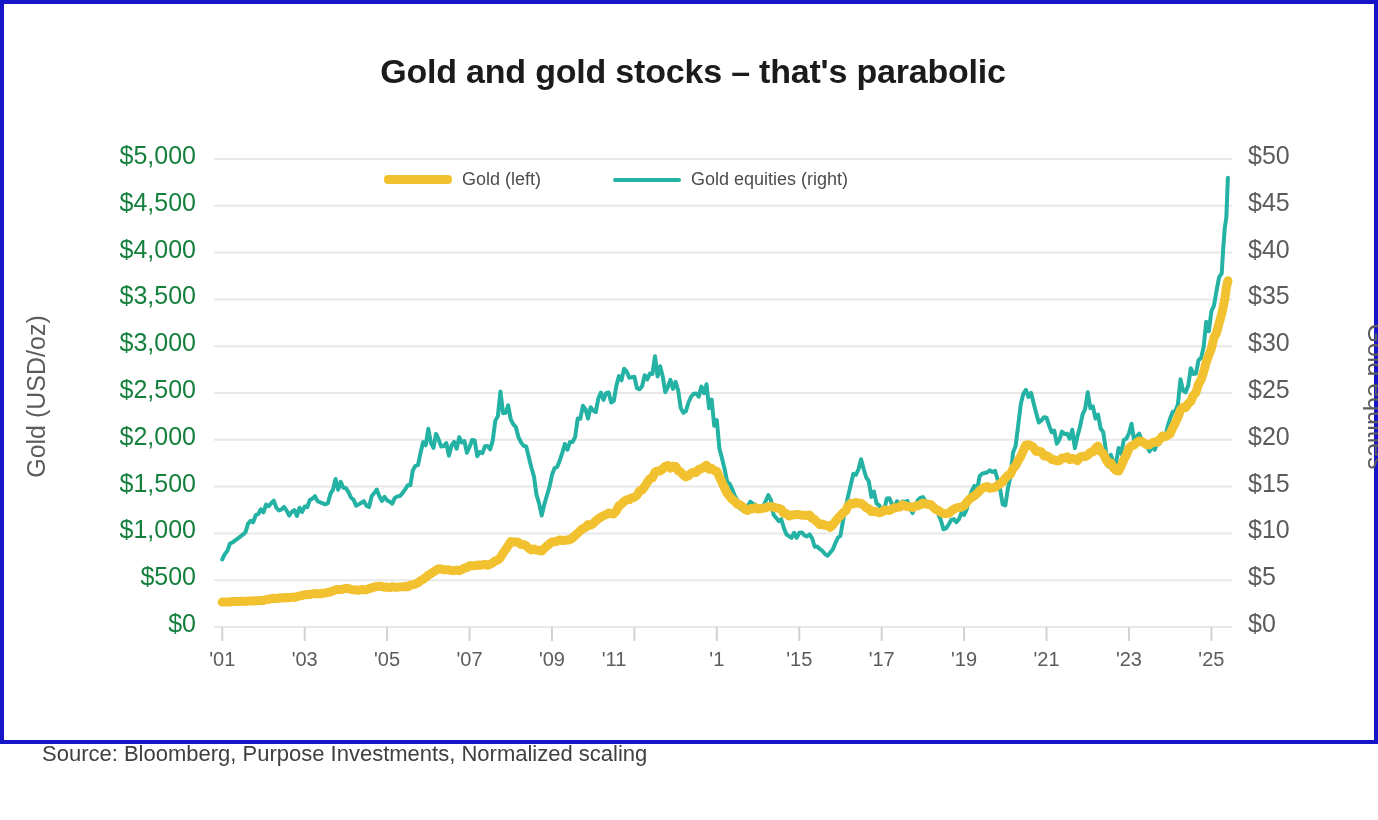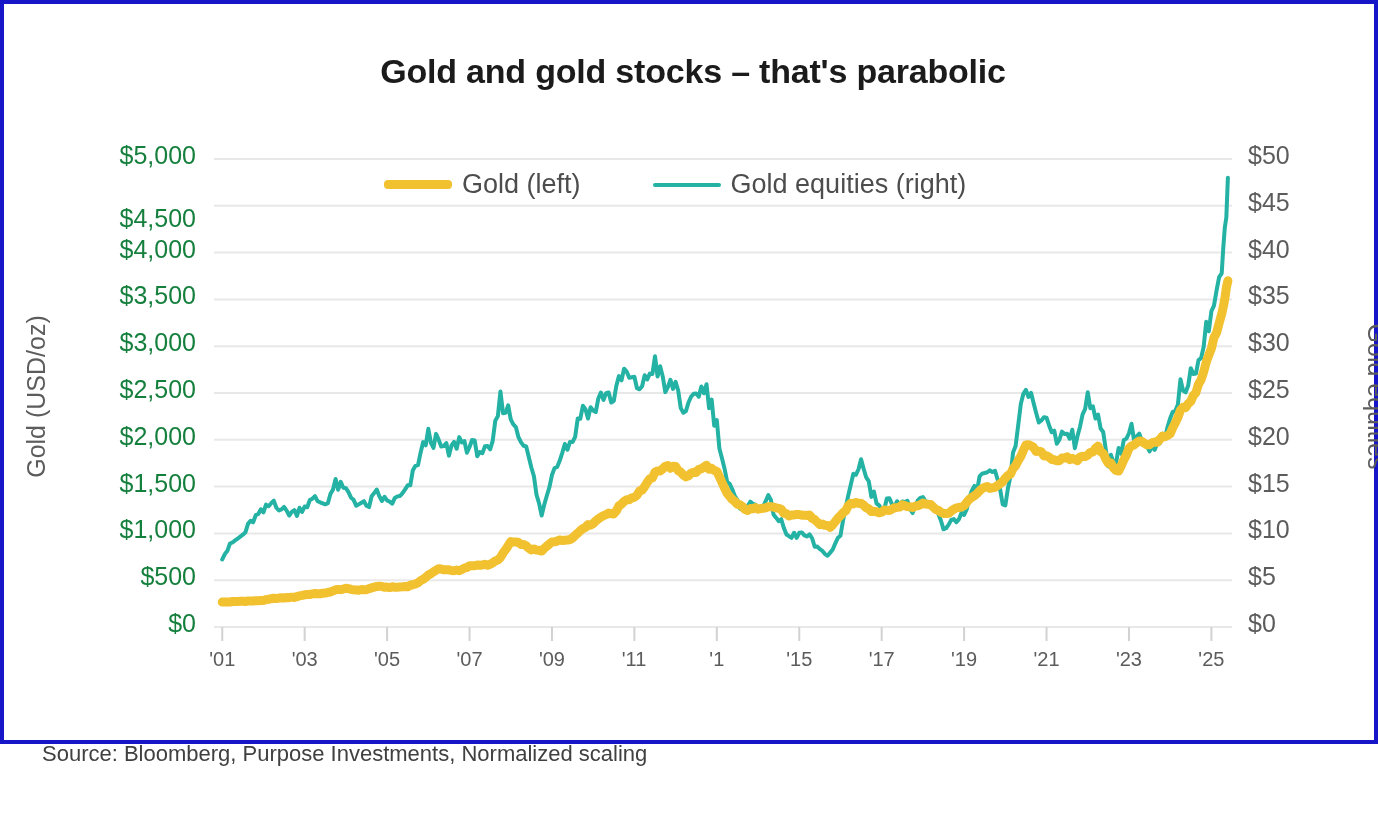--- a/index.html
+++ b/index.html
@@ -114,21 +114,21 @@
     background: #f2c130;
   }
   .legend-swatch-teal {
     display: block;
     width: 68px;
     height: 4px;
     border-radius: 2px;
     background: #23b2a3;
   }
   .legend-label {
-    font-size: 27px;
+    font-size: 18px;
     color: #4d4d4d;
     white-space: nowrap;
     text-align: center;
   }
 </style>
 </head>
 <body>
 
 <div id="frame">
   <div class="chart-title">Gold and gold stocks – that's parabolic</div>
@@ -171,21 +171,21 @@
   <div id="ytick-left-layer">
       <div class="ytick-left" style="top: 607px;">$0</div>
       <div class="ytick-left" style="top: 560.2px;">$500</div>
       <div class="ytick-left" style="top: 513.4px;">$1,000</div>
       <div class="ytick-left" style="top: 466.6px;">$1,500</div>
       <div class="ytick-left" style="top: 419.8px;">$2,000</div>
       <div class="ytick-left" style="top: 373px;">$2,500</div>
       <div class="ytick-left" style="top: 326.2px;">$3,000</div>
       <div class="ytick-left" style="top: 279.4px;">$3,500</div>
       <div class="ytick-left" style="top: 232.6px;">$4,000</div>
-      <div class="ytick-left" style="top: 185.8px; margin-top: 16px;">$4,500</div>
+      <div class="ytick-left" style="top: 185.8px;">$4,500</div>
       <div class="ytick-left" style="top: 139px;">$5,000</div>
     </div>
   <div id="ytick-right-layer">
       <div class="ytick-right" style="top: 607px;">$0</div>
       <div class="ytick-right" style="top: 560.2px;">$5</div>
       <div class="ytick-right" style="top: 513.4px;">$10</div>
       <div class="ytick-right" style="top: 466.6px;">$15</div>
       <div class="ytick-right" style="top: 419.8px;">$20</div>
       <div class="ytick-right" style="top: 373px;">$25</div>
       <div class="ytick-right" style="top: 326.2px;">$30</div>
@@ -193,21 +193,21 @@
       <div class="ytick-right" style="top: 232.6px;">$40</div>
       <div class="ytick-right" style="top: 185.8px;">$45</div>
       <div class="ytick-right" style="top: 139px;">$50</div>
     </div>
   <div id="xtick-layer">
       <div class="xtick" style="left: 173.243px;">'01</div>
       <div class="xtick" style="left: 255.672px;">'03</div>
       <div class="xtick" style="left: 338.101px;">'05</div>
       <div class="xtick" style="left: 420.53px;">'07</div>
       <div class="xtick" style="left: 502.96px;">'09</div>
-      <div class="xtick" style="left: 585px;">'11</div>
+      <div class="xtick" style="left: 565px;">'11</div>
       <div class="xtick" style="left: 667.818px;">'1</div>
       <div class="xtick" style="left: 750.247px;">'15</div>
       <div class="xtick" style="left: 832.676px;">'17</div>
       <div class="xtick" style="left: 915.105px;">'19</div>
       <div class="xtick" style="left: 997.534px;">'21</div>
       <div class="xtick" style="left: 1079.96px; text-align: center;">'23</div>
       <div class="xtick" style="left: 1162.39px;">'25</div>
     </div>
 
   <div class="axis-title-left">Gold (USD/oz)</div>

